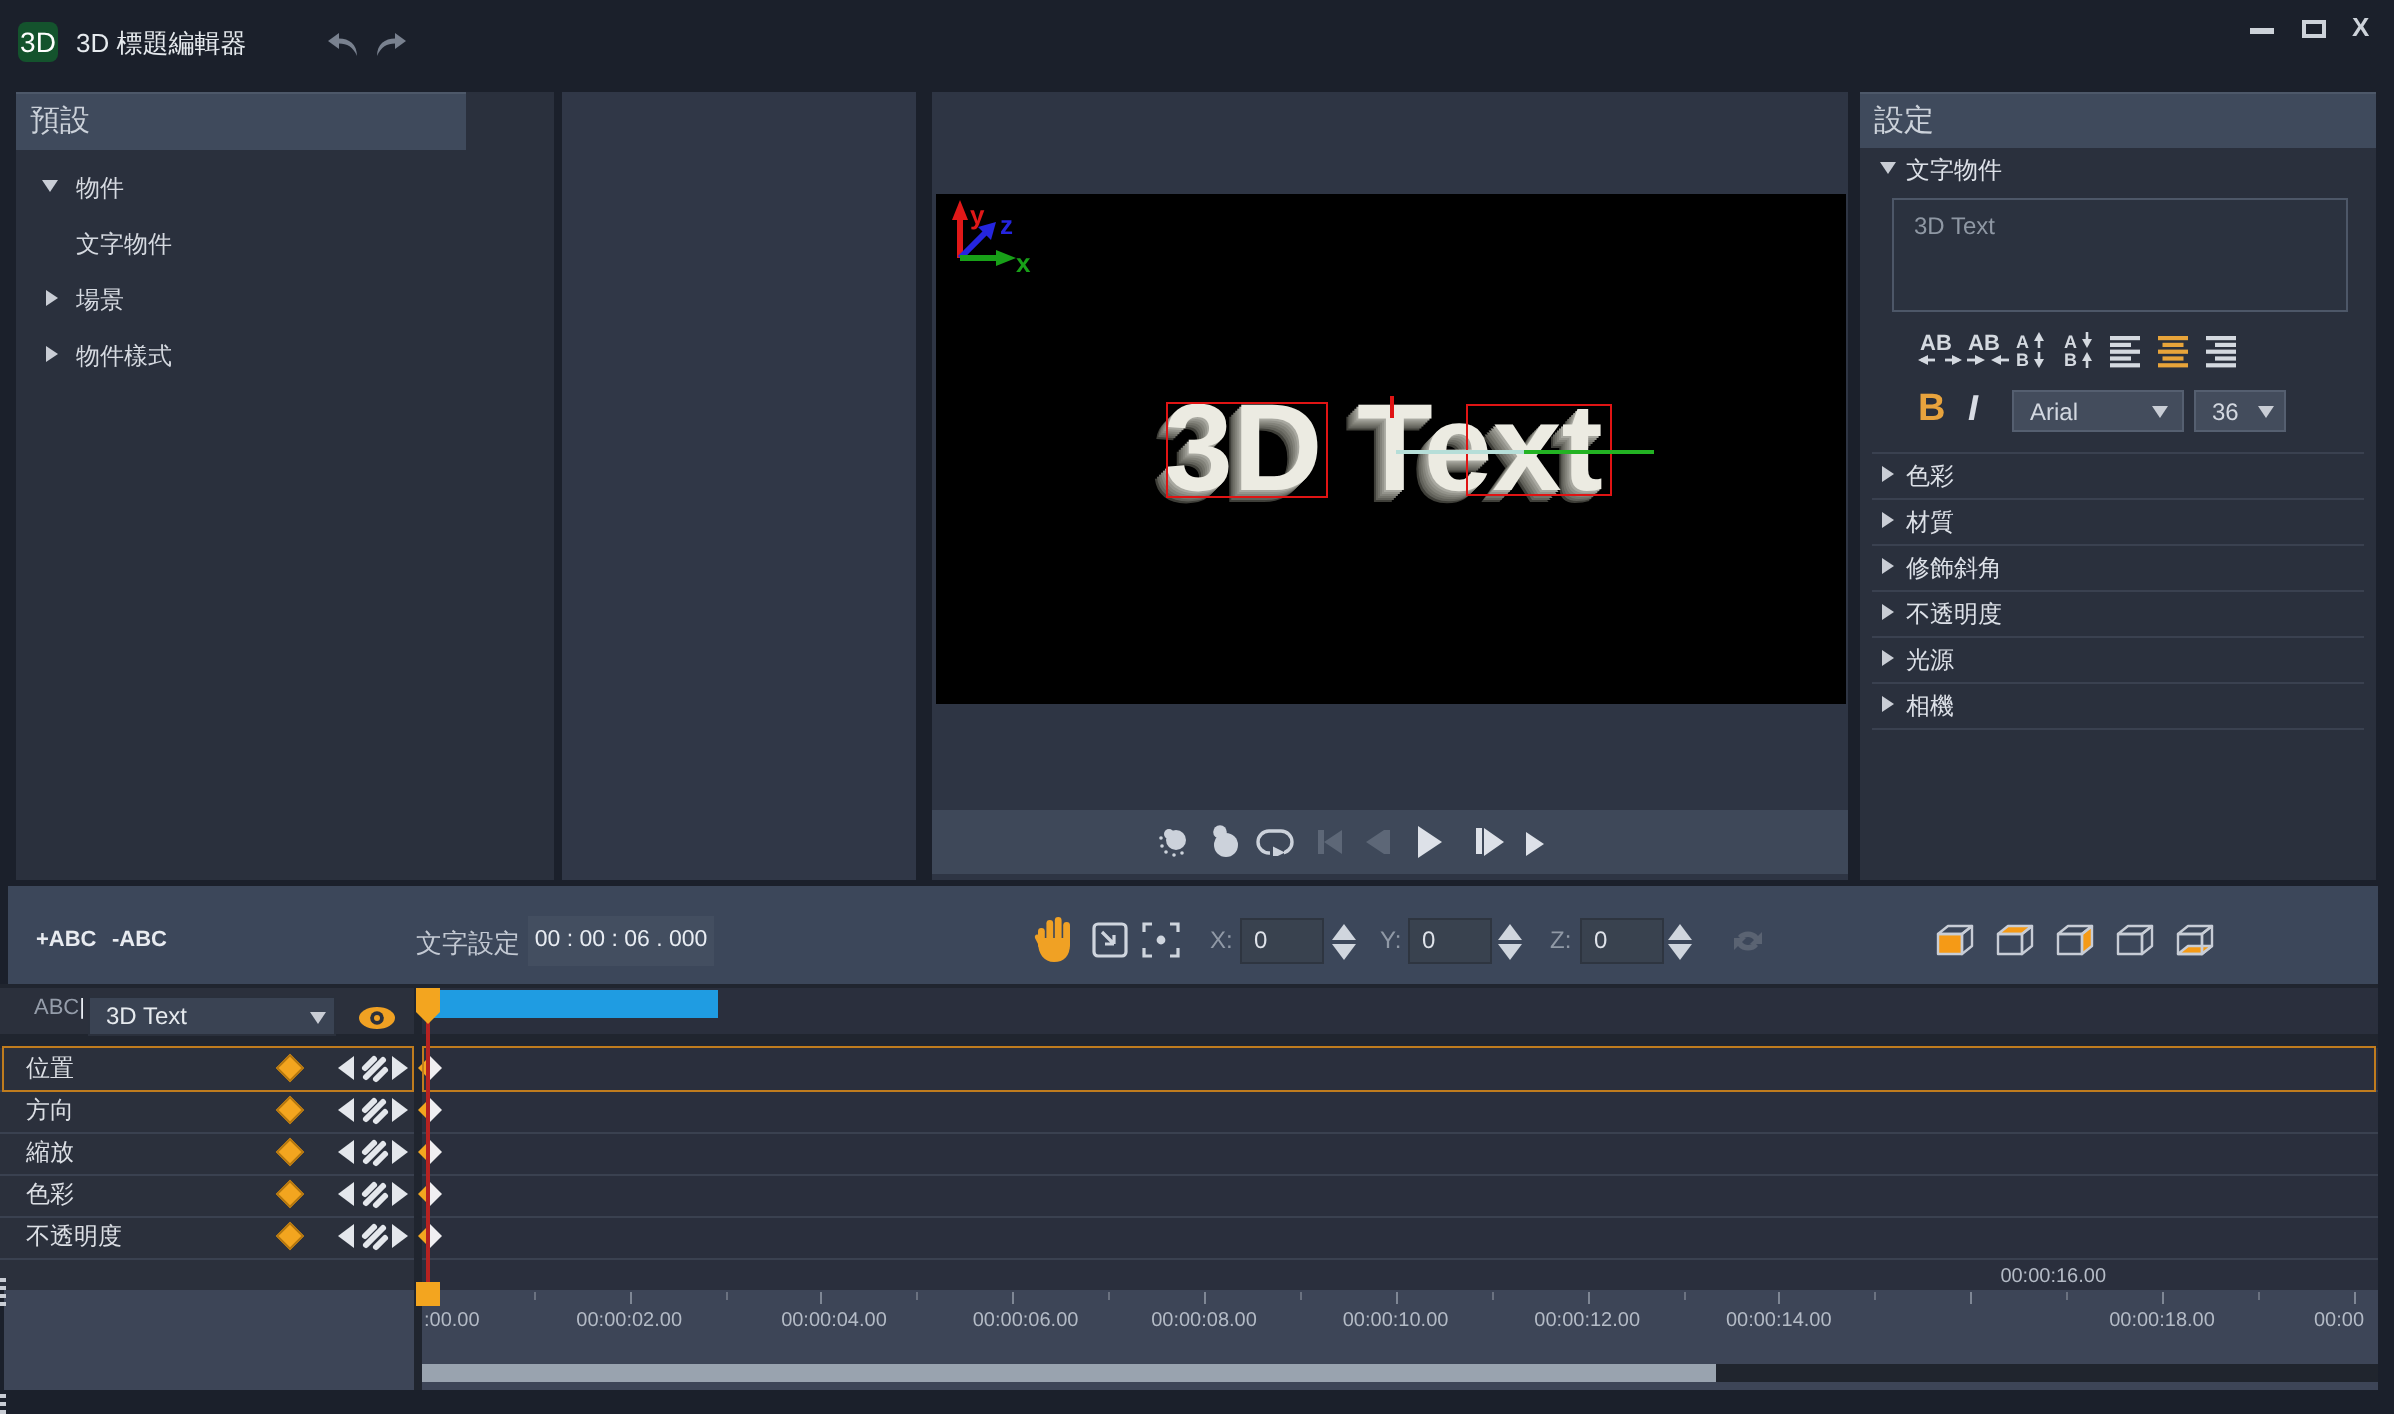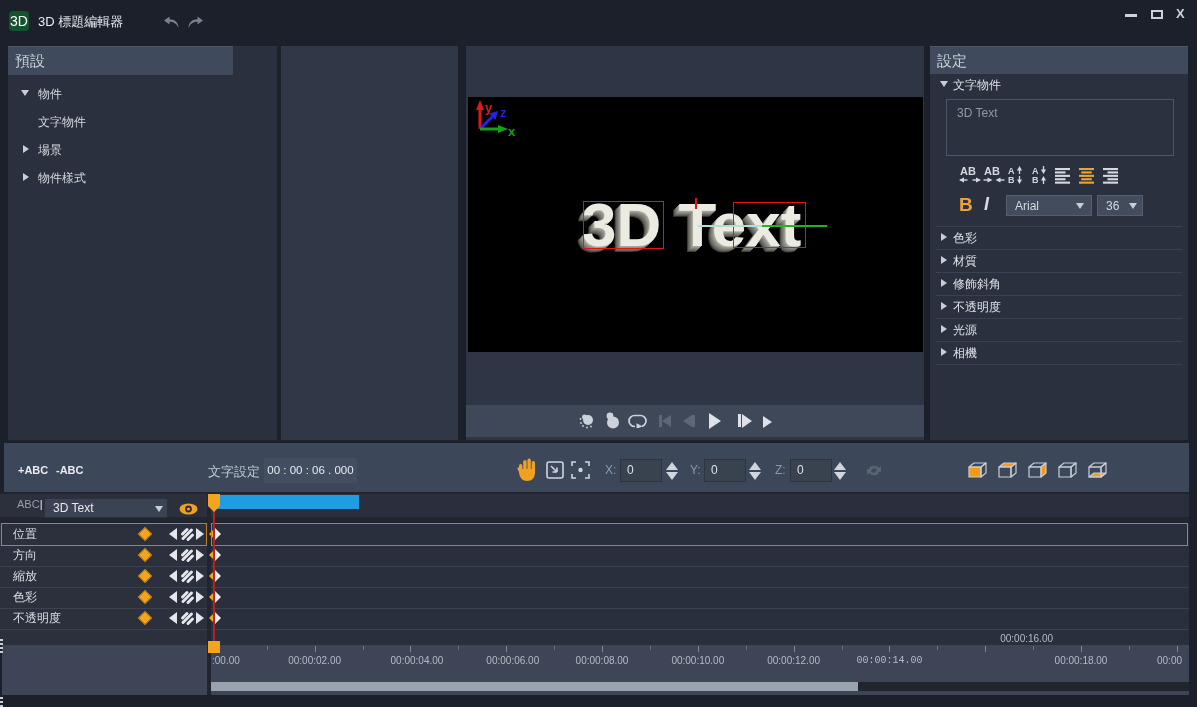--- a/index.html
+++ b/index.html
@@ -407,21 +407,21 @@
 <div class="abs" style="left:1081.0px;top:646px;width:1px;height:6px;background:#7f8795;"></div>
 <div class="abs" style="left:1128.9px;top:646px;width:1px;height:4px;background:#6b7280;"></div>
 <div class="abs" style="left:1176.8px;top:646px;width:1px;height:6px;background:#7f8795;"></div>
 <div class="abs" style="left:212px;top:655px;font-size:10px;color:#b4bbc6;">:00.00</div>
 <div class="abs" style="left:281.6px;top:655px;width:66px;text-align:center;font-size:10px;color:#b4bbc6;">00:00:02.00</div>
 <div class="abs" style="left:377.4px;top:655px;width:66px;text-align:right;font-size:10px;color:#b4bbc6;">00:00:04.00</div>
 <div class="abs" style="left:473.2px;top:655px;width:66px;text-align:right;font-size:10px;color:#b4bbc6;">00:00:06.00</div>
 <div class="abs" style="left:569.0px;top:655px;width:66px;text-align:center;font-size:10px;color:#b4bbc6;">00:00:08.00</div>
 <div class="abs" style="left:664.8px;top:655px;width:66px;text-align:center;font-size:10px;color:#b4bbc6;">00:00:10.00</div>
 <div class="abs" style="left:760.6px;top:655px;width:66px;text-align:center;font-size:10px;color:#b4bbc6;">00:00:12.00</div>
-<div class="abs" style="left:856.4px;top:655px;width:66px;text-align:center;font-size:10px;color:#b4bbc6;font-family:Liberation Mono, monospace;">00:00:14.00</div>
+<div class="abs" style="left:856.4px;top:655px;width:66px;text-align:center;font-size:10px;color:#b4bbc6;">00:00:14.00</div>
 <div class="abs" style="left:952.2px;top:633px;width:66px;font-size:10px;color:#b4bbc6;margin-left:48px;">00:00:16.00</div>
 <div class="abs" style="left:1048.0px;top:655px;width:66px;text-align:center;font-size:10px;color:#b4bbc6;">00:00:18.00</div>
 <div class="abs" style="left:1157px;top:655px;font-size:10px;color:#b4bbc6;">00:00</div>
 <div class="abs" style="left:211px;top:682px;width:647px;height:9px;background:#99a3af;"></div>
 <div class="abs" style="left:858px;top:682px;width:331px;height:9px;background:#20252e;"></div>
 <div class="abs" style="left:0px;top:695px;width:1197px;height:12px;background:#1b202b;"></div>
 
 <div class="abs" style="left:0px;top:639px;width:3px;height:14px;background:repeating-linear-gradient(to bottom,#c8ccd4 0 2px,transparent 2px 4px);"></div>
 <div class="abs" style="left:0px;top:697px;width:3px;height:10px;background:repeating-linear-gradient(to bottom,#c8ccd4 0 2px,transparent 2px 4px);"></div>
 

